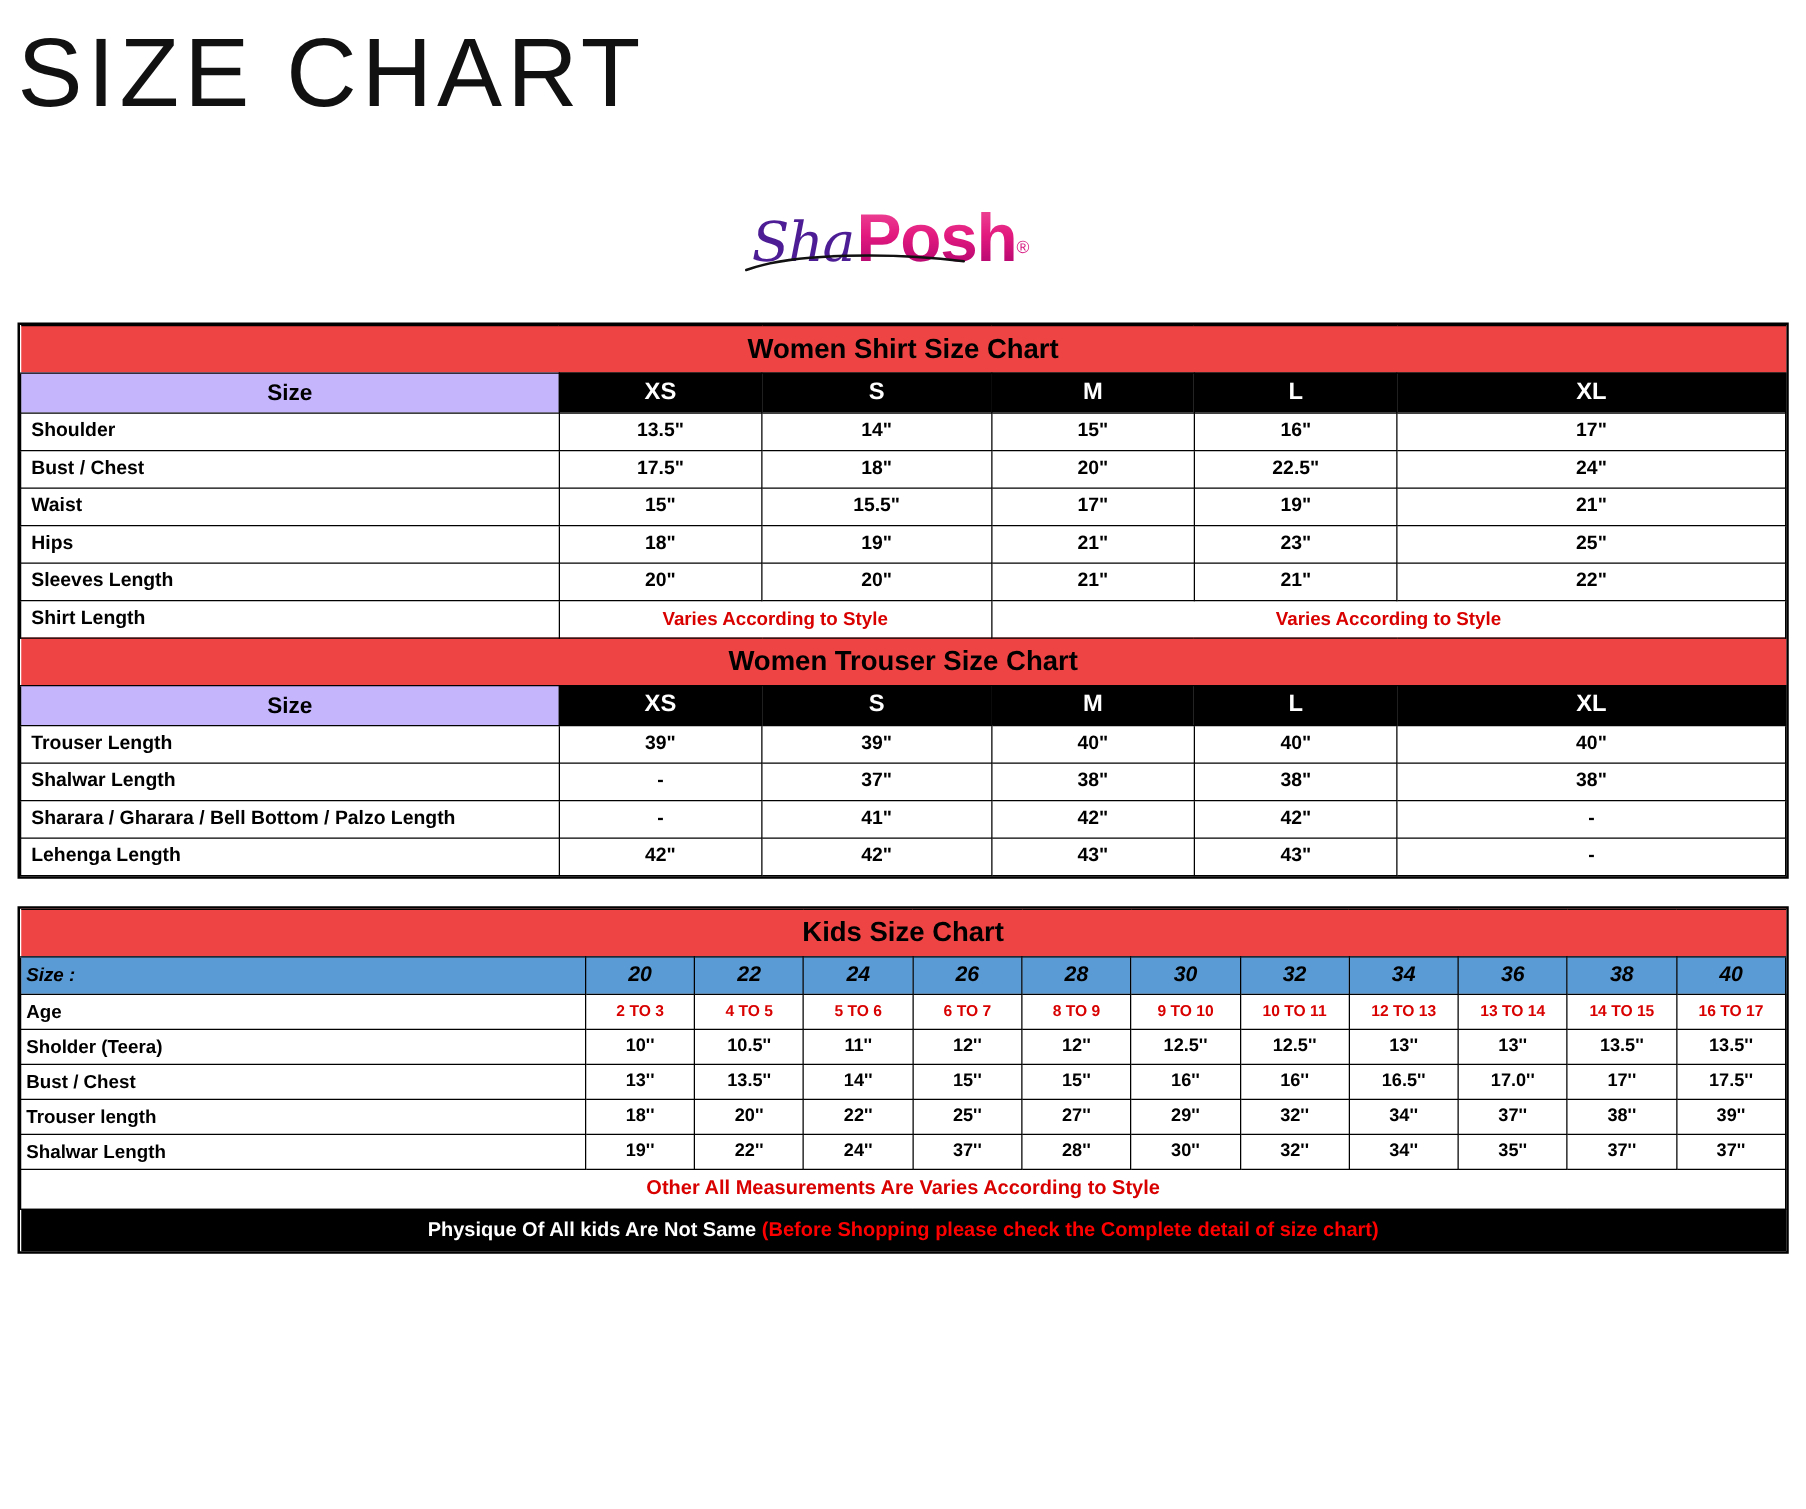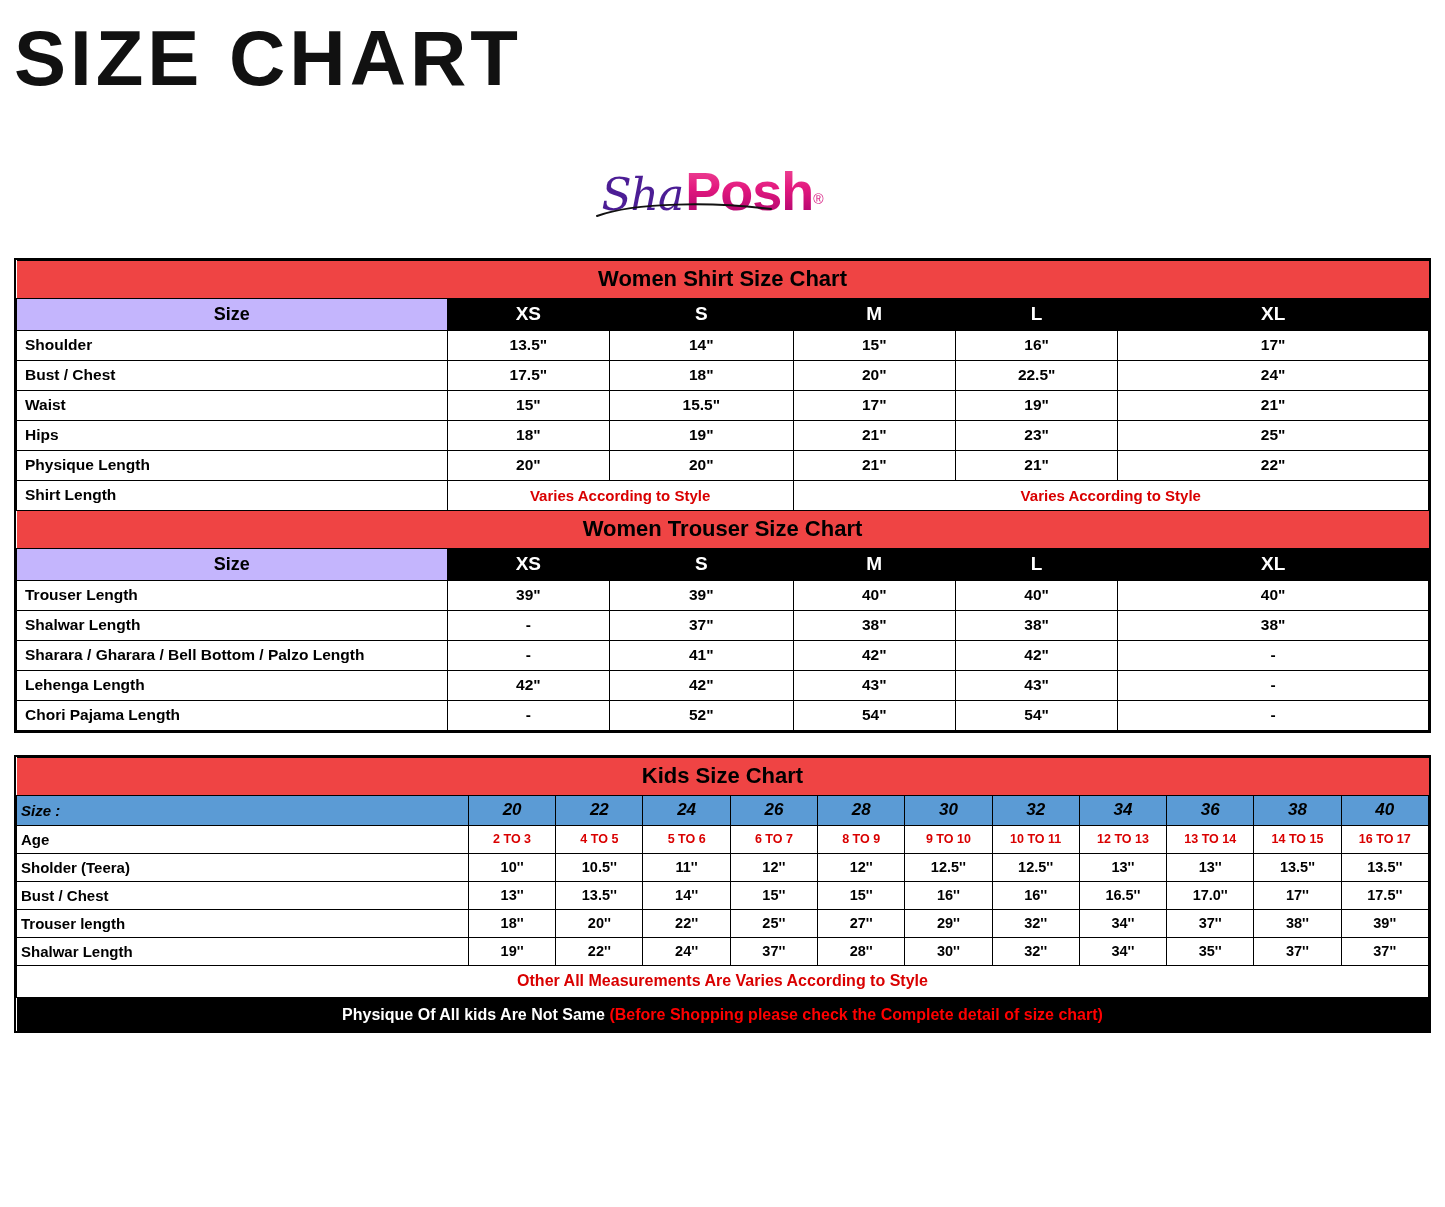--- a/index.html
+++ b/index.html
@@ -18,21 +18,21 @@
   .page {
     width: 1445px;
     height: 1207px;
     position: relative;
     background: #fff;
   }
   
   .main-title {
     font-family: "Liberation Sans", sans-serif;
     font-size: 78px;
-    font-weight: 700;
+    font-weight: 400;
     letter-spacing: 4px;
     margin: 18px 0 0 14px;
     line-height: 1.05;
     color: #111;
   }
   
   .logo-wrap {
     text-align: center;
     margin-top: 60px;
     margin-bottom: 26px;
@@ -245,21 +245,21 @@
         </tr>
         <tr>
           <td class="label-cell">Hips</td>
           <td>18"</td>
           <td>19"</td>
           <td>21"</td>
           <td>23"</td>
           <td>25"</td>
         </tr>
         <tr>
-          <td class="label-cell">Physique Length</td>
+          <td class="label-cell">Sleeves Length</td>
           <td>20"</td>
           <td>20"</td>
           <td>21"</td>
           <td>21"</td>
           <td>22"</td>
         </tr>
         <tr>
           <td class="label-cell">Shirt Length</td>
           <td class="varies" colspan="2">Varies According to Style</td>
           <td class="varies" colspan="3">Varies According to Style</td>
@@ -299,28 +299,20 @@
           <td>42"</td>
           <td>42"</td>
           <td>-</td>
         </tr>
         <tr>
           <td class="label-cell">Lehenga Length</td>
           <td>42"</td>
           <td>42"</td>
           <td>43"</td>
           <td>43"</td>
-          <td>-</td>
-        </tr>
-        <tr>
-          <td class="label-cell">Chori Pajama Length</td>
-          <td>-</td>
-          <td>52"</td>
-          <td>54"</td>
-          <td>54"</td>
           <td>-</td>
         </tr>
       </tbody>
     </table>
   </div>
 
   <div class="kids-block">
     <table>
       <colgroup>
         <col style="width:32%">

